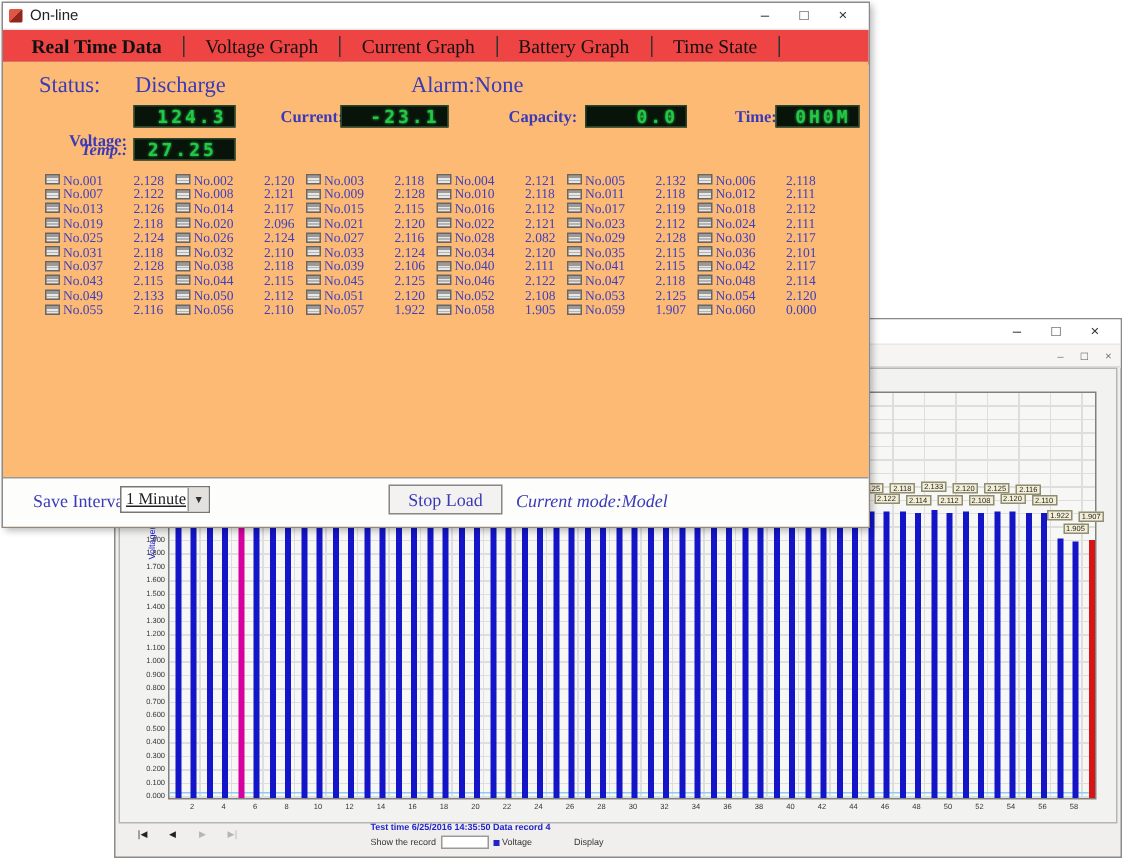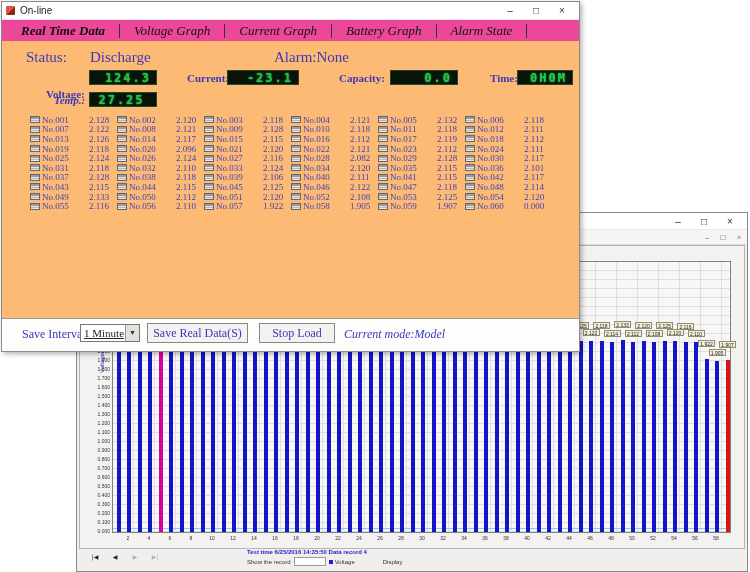--- a/index.html
+++ b/index.html
@@ -7,22 +7,22 @@
   .win{position:absolute;border:1px solid #8a8a8a;box-sizing:border-box;}
   
   #main-win{left:1px;top:1px;width:579px;height:351px;background:#ffffff;z-index:10;
     box-shadow:2px 2px 5px rgba(0,0,0,.30);}
   .titlebar{height:17px;background:#ffffff;display:flex;align-items:center;padding:0 4px;
     font-family:"Liberation Sans",sans-serif;font-size:10px;color:#222;border-bottom:1px solid #e8e8e8;}
   .app-icon{width:9px;height:9px;background:linear-gradient(135deg,#e05544 50%,#90261c 50%);
     border-radius:1px;margin-right:5px;flex:0 0 auto;}
   .win-ctrls{margin-left:auto;display:flex;align-items:center;}
   .win-ctrl{width:26px;text-align:center;font-size:10px;color:#333;line-height:15px;cursor:default;}
-  .tabbar{height:21px;background:#ec4899;border-bottom:2px solid #701a75;display:flex;align-items:center;
-    font-size:13px;color:#111;padding-left:6px;font-style:italic;}
+  .tabbar{height:21px;background:#ef4444;border-bottom:2px solid #701a75;display:flex;align-items:center;
+    font-size:13px;color:#111;padding-left:6px;}
   .tab{padding:0 13px;white-space:nowrap;}
   .tab.active{font-weight:bold;}
   .tab-sep{width:1px;height:14px;background:#333;margin:0 1px;}
   .content{position:absolute;left:0;right:0;top:39px;bottom:0;background:#fdba74;}
   .status-lbl{position:absolute;font-size:15px;color:#3a3ab8;}
   .ro-label{position:absolute;font-size:11px;font-weight:bold;color:#3a3ab8;}
   .led{position:absolute;height:15px;background:#08140a;border:1px solid #29462b;
     color:#22c944;font-family:"DejaVu Sans Mono",monospace;font-weight:bold;font-size:12px;
     letter-spacing:2px;text-align:right;padding:0 5px 0 2px;line-height:15px;
     text-shadow:0 0 2px rgba(60,230,100,.8);box-sizing:border-box;}
@@ -309,21 +309,21 @@
   </div>
   <div class="tabbar" id="tabbar">
       <div class="tab active">Real Time Data</div>
       <div class="tab-sep"></div>
       <div class="tab">Voltage Graph</div>
       <div class="tab-sep"></div>
       <div class="tab">Current Graph</div>
       <div class="tab-sep"></div>
       <div class="tab">Battery Graph</div>
       <div class="tab-sep"></div>
-      <div class="tab">Alarm State</div>
+      <div class="tab">Time State</div>
       <div class="tab-sep"></div>
     </div>
   <div class="content">
     <span class="status-lbl" style="left:24px;top:8px;">Status:</span>
     <span class="status-lbl" style="left:88px;top:8px;">Discharge</span>
     <span class="status-lbl" style="left:272px;top:8px;">Alarm:None</span>
 
     <span class="ro-label" style="left:44px;top:47px;">Voltage:</span>
     <span class="led" style="left:87px;top:29px;width:68px;">124.3</span>
     <span class="ro-label" style="left:185px;top:31px;">Current:</span>
@@ -637,18 +637,17 @@
           <div class="cell-val">0.000</div>
         </div>
       </div>
 
     <div id="main-footer">
       <span class="ftr-lbl" style="left:20px;text-align:right;">Save Interval</span>
       <div class="select">
         <span class="sel-val">1 Minute</span>
         <span class="sel-btn">▼</span>
       </div>
-      <div class="btn" style="left:145px;width:101px;">Save Real Data(S)</div>
       <div class="btn" style="left:257px;width:76px;">Stop Load</div>
       <span class="ftr-lbl" style="left:342px;font-style:italic;">Current mode:Model</span>
     </div>
   </div>
 </div>
 
 </body></html>

